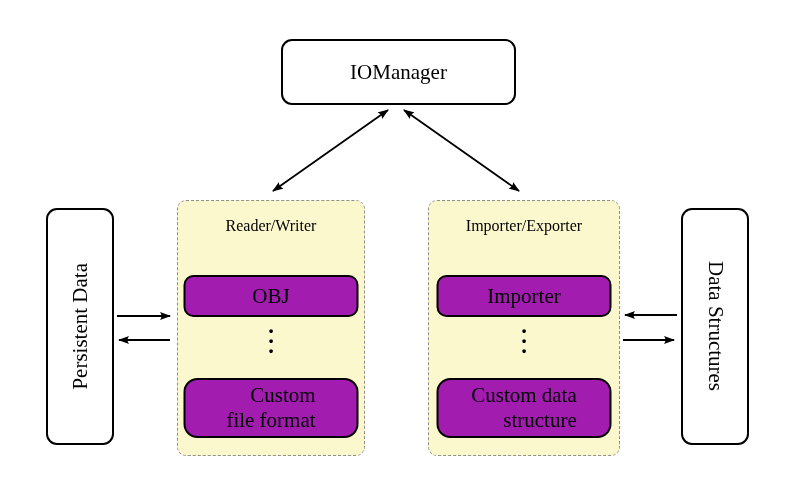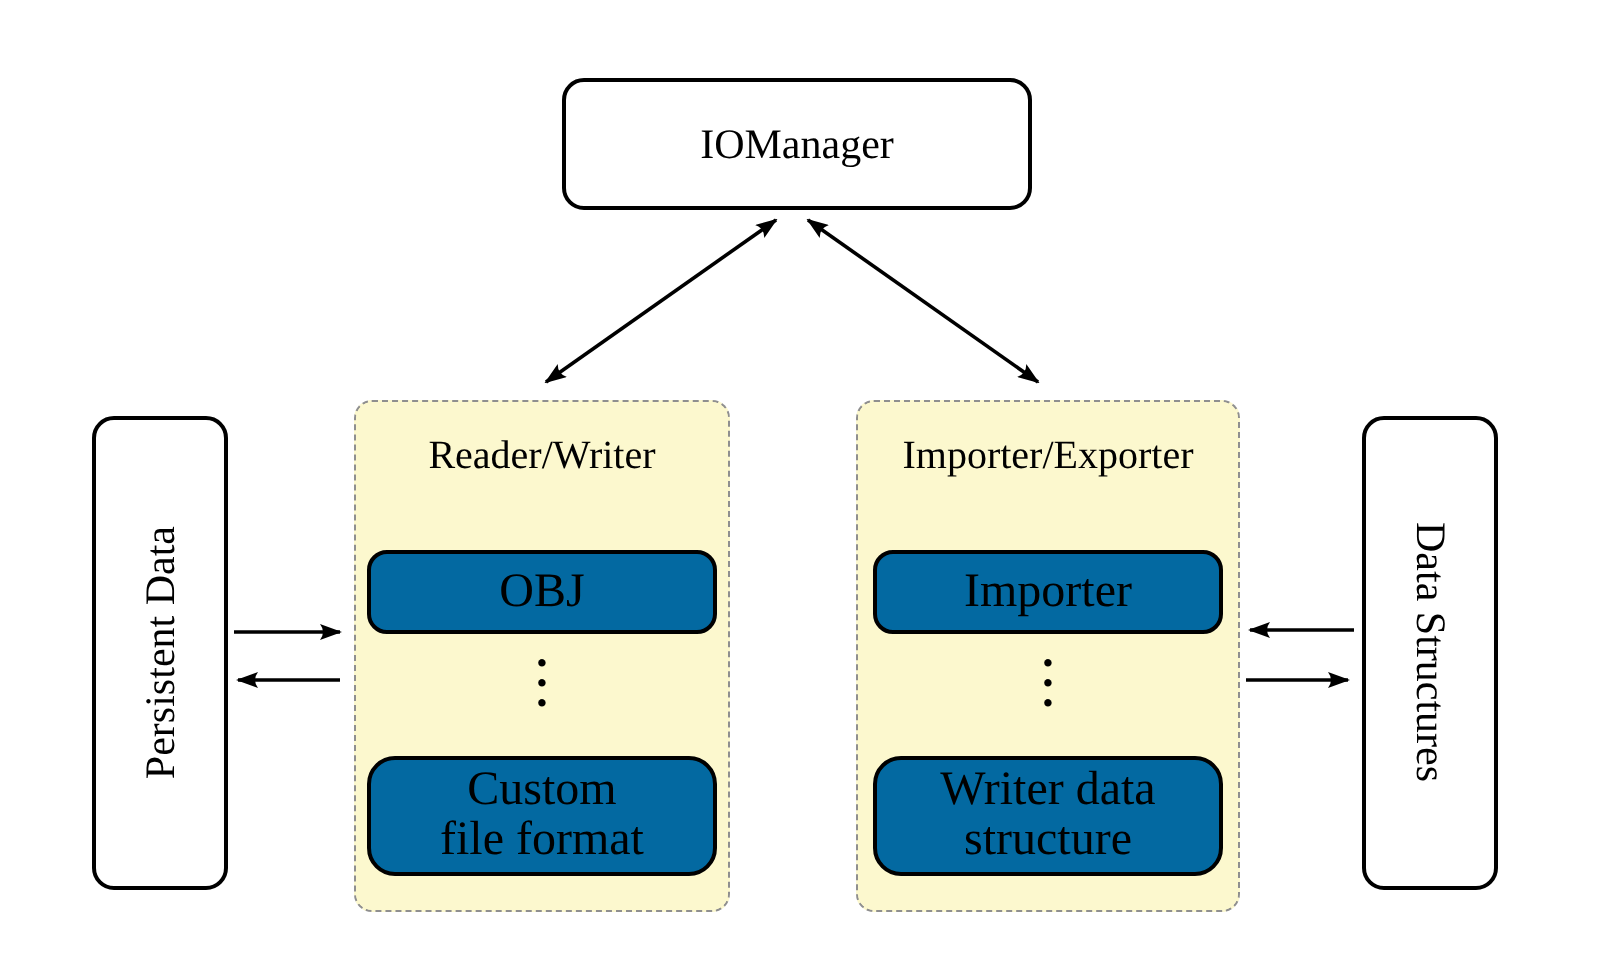--- a/index.html
+++ b/index.html
@@ -56,36 +56,36 @@
     border: 1.6px dashed #8f8f8f;
     border-radius: 9px;
     box-sizing: border-box;
   }
   #reader-writer-group    { left: 177px; top: 200px; width: 188px; height: 256px; }
   #importer-exporter-group{ left: 428px; top: 200px; width: 192px; height: 256px; padding-left: 36px; }
   .group-label {
     position: absolute;
     top: 16px; left: 0; width: 100%;
     text-align: center;
-    font-size: 20px;
+    font-size: 16px;
     color: #000000;
   }
   .inner-node {
     position: absolute;
     left: 50%;
     transform: translateX(-50%);
-    background: #0369a1;
+    background: #a21caf;
     border: 2.5px solid #000000;
     border-radius: 10px;
     box-sizing: border-box;
     display: flex;
     align-items: center;
     justify-content: center;
-    text-align: center;
-    font-size: 24px;
+    text-align: right;
+    font-size: 21px;
     line-height: 25px;
     color: #000000;
     white-space: pre-line;
   }
   .inner-node.top    { top: 74px;  width: 175px; height: 42px; }
   .inner-node.bottom { top: 177px; width: 175px; height: 60px; border-radius: 14px; }
   .vdots {
     position: absolute;
     left: 50%;
     transform: translateX(-50%);
@@ -133,21 +133,21 @@
     <div class="inner-node bottom">Custom
 file format</div>
   </div>
 
   <div class="group" id="importer-exporter-group">
     <div class="group-label">Importer/Exporter</div>
     <div class="inner-node top">Importer</div>
     <div class="vdots">·
 ·
 ·</div>
-    <div class="inner-node bottom">Writer data
+    <div class="inner-node bottom">Custom data
 structure</div>
   </div>
 
   <svg id="arrow-layer" viewBox="0 0 800 489" xmlns="http://www.w3.org/2000/svg">
     <defs>
       <marker id="ah-end" markerUnits="userSpaceOnUse" markerWidth="11" markerHeight="8" viewBox="0 0 11 8" refX="10" refY="4" orient="auto">
         <path d="M0,0 L11,4 L0,8 Q3,4 0,0 z" fill="#000000"></path>
       </marker>
       <marker id="ah-start" markerUnits="userSpaceOnUse" markerWidth="11" markerHeight="8" viewBox="0 0 11 8" refX="10" refY="4" orient="auto-start-reverse">
         <path d="M0,0 L11,4 L0,8 Q3,4 0,0 z" fill="#000000"></path>

